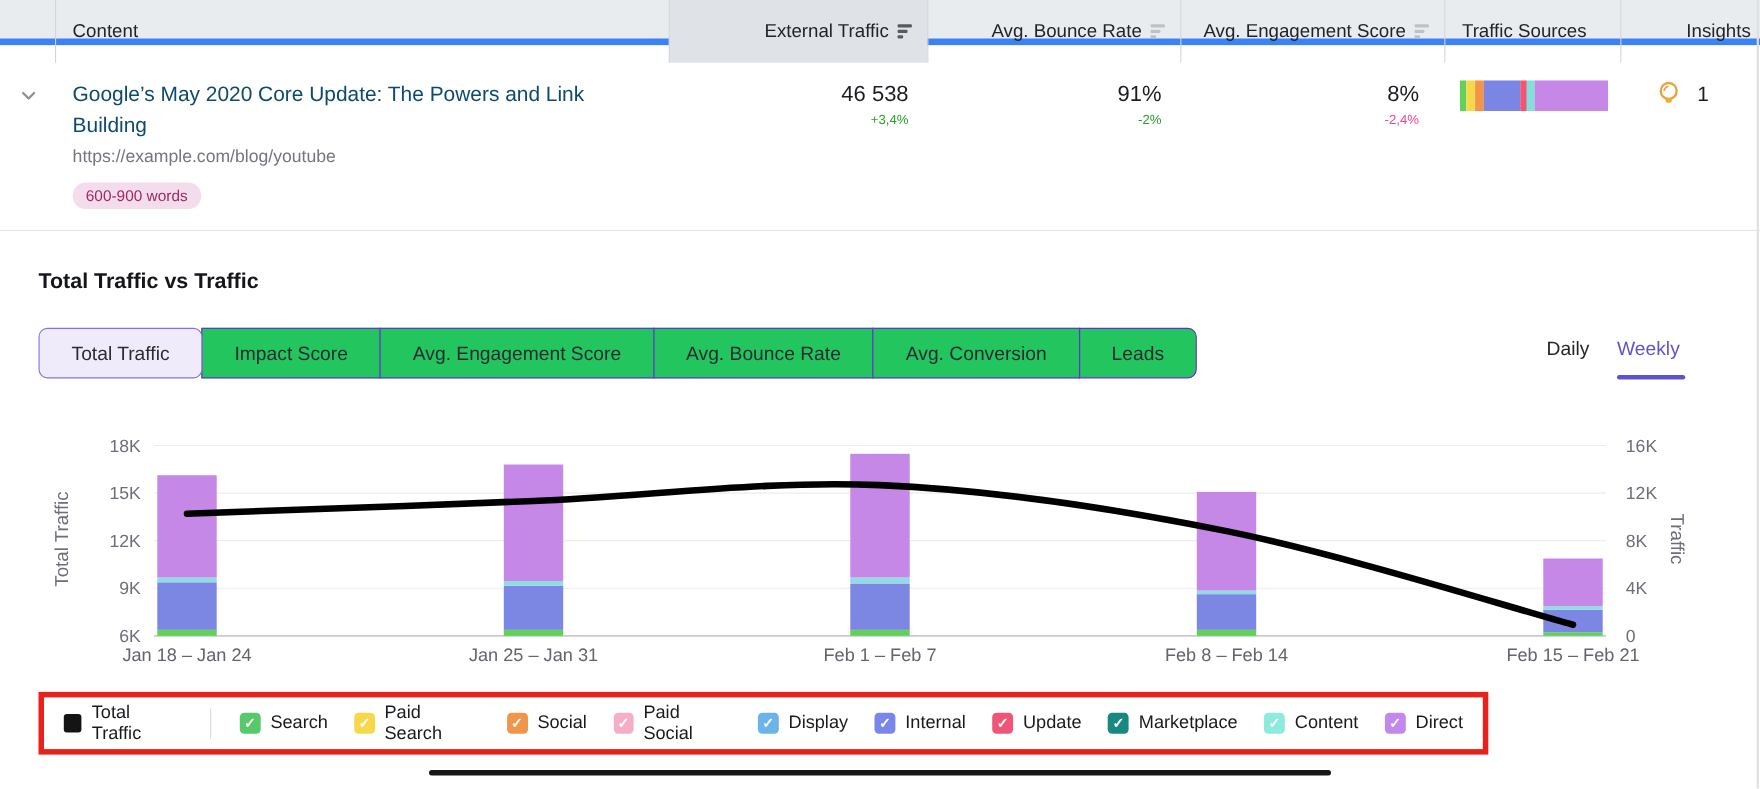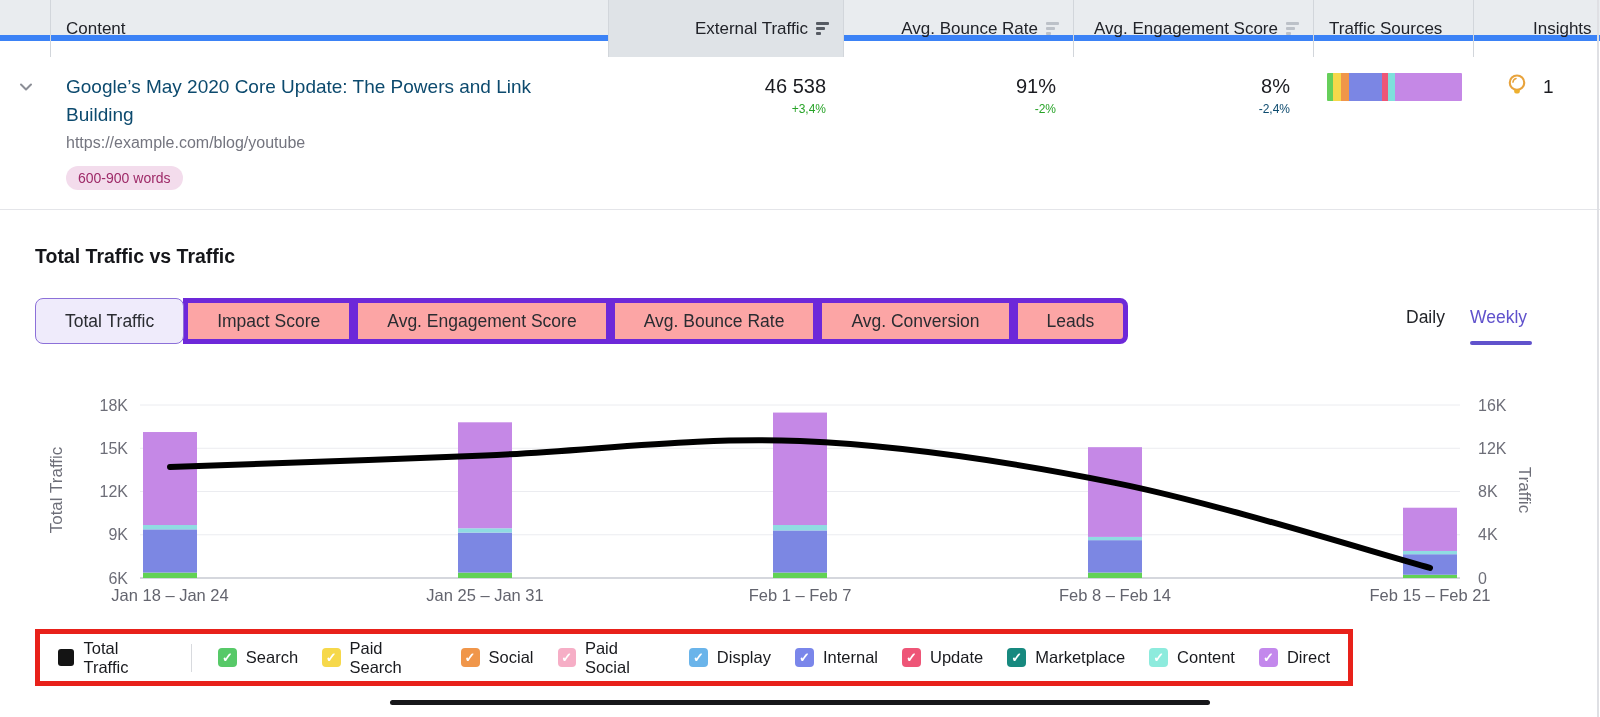--- a/index.html
+++ b/index.html
@@ -24,32 +24,32 @@
   .row-divider { position:absolute; left:0; top:209px; width:1600px; height:1px; background:#e4e5e9; }
   .chev { position:absolute; left:16px; top:77px; }
   .title-link { position:absolute; left:66px; top:73px; width:505px;
     font-size:19px; line-height:28px; color:#0c4a6e; cursor:pointer; }
   .url { position:absolute; left:66px; top:134px; font-size:16px; color:#74757f; }
   .badge { position:absolute; left:66px; top:166px; font-size:14px; color:#9e2a68;
     background:#f3dcec; padding:4px 12px; border-radius:12px; }
   .metric { position:absolute; top:75px; text-align:right; }
   .metric .val { font-size:20px; color:#1b1c21; }
   .metric .chg { font-size:12px; margin-top:4px; }
-  .chg.up { color:#27a327; } .chg.down { color:#0c4a6e; }
+  .chg.up { color:#27a327; } .chg.down { color:#ec4899; }
   .m-ext { right:774px; } .m-bounce { right:544px; } .m-eng { right:310px; }
   .mini-bar { position:absolute; left:1327px; top:73px; width:135px; height:28px;
     display:flex; overflow:hidden; border-radius:1px; }
   .mini-bar div { height:100%; }
   .bulb { position:absolute; left:1503px; top:71px; }
   .insights-num { position:absolute; left:1543px; top:76px; font-size:19px; color:#1b1c21; }
   
   .chart-title { position:absolute; left:35px; top:245px; font-size:19.5px; font-weight:bold; color:#15161a;text-align:center; }
   .tabs { position:absolute; left:35px; top:298px; display:flex; }
   .tab { height:46px; display:flex; align-items:center; padding:0 29px;
-    font-size:17.5px; color:#2a2c31; background:#fca5a5; border:5px solid #6d28d9;
+    font-size:17.5px; color:#2a2c31; background:#22c55e; border:1px solid #6d28d9;
     margin-left:-1px; cursor:pointer; white-space:nowrap; }
   .tab:first-child { margin-left:0; }
   .tab:last-child { border-radius:0 8px 8px 0;text-align:center; }
   .tab.selected { background:#efebfb; border:1px solid #8c70d9; border-radius:8px; z-index:2; }
   .gran { position:absolute; top:307px; font-size:17.5px; cursor:pointer; }
   .gran-daily { left:1406px; color:#232529; }
   .gran-weekly { left:1470px; color:#6052cc; }
   .gran-underline { position:absolute; left:1470px; top:341px; width:62px; height:3.5px;
     background:#6052cc; border-radius:2px; }
   

